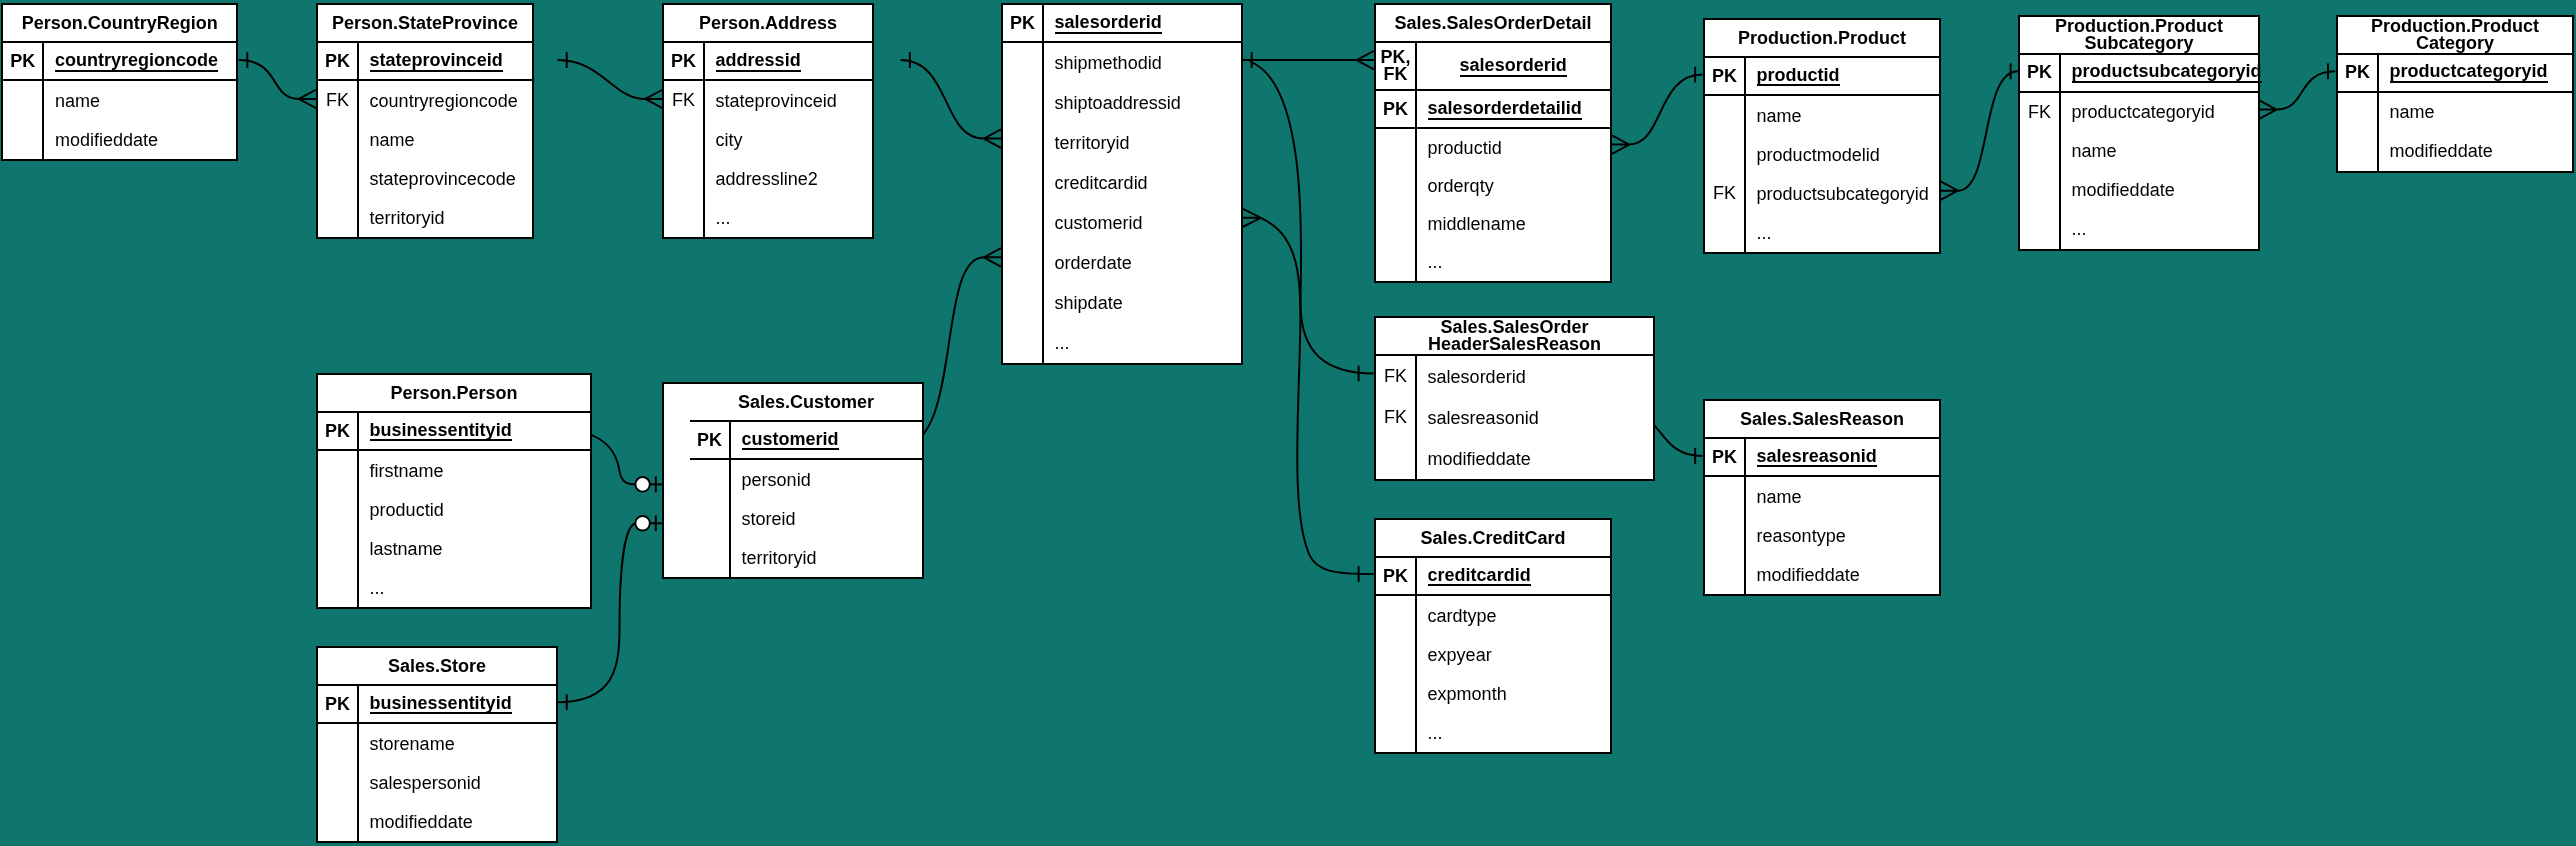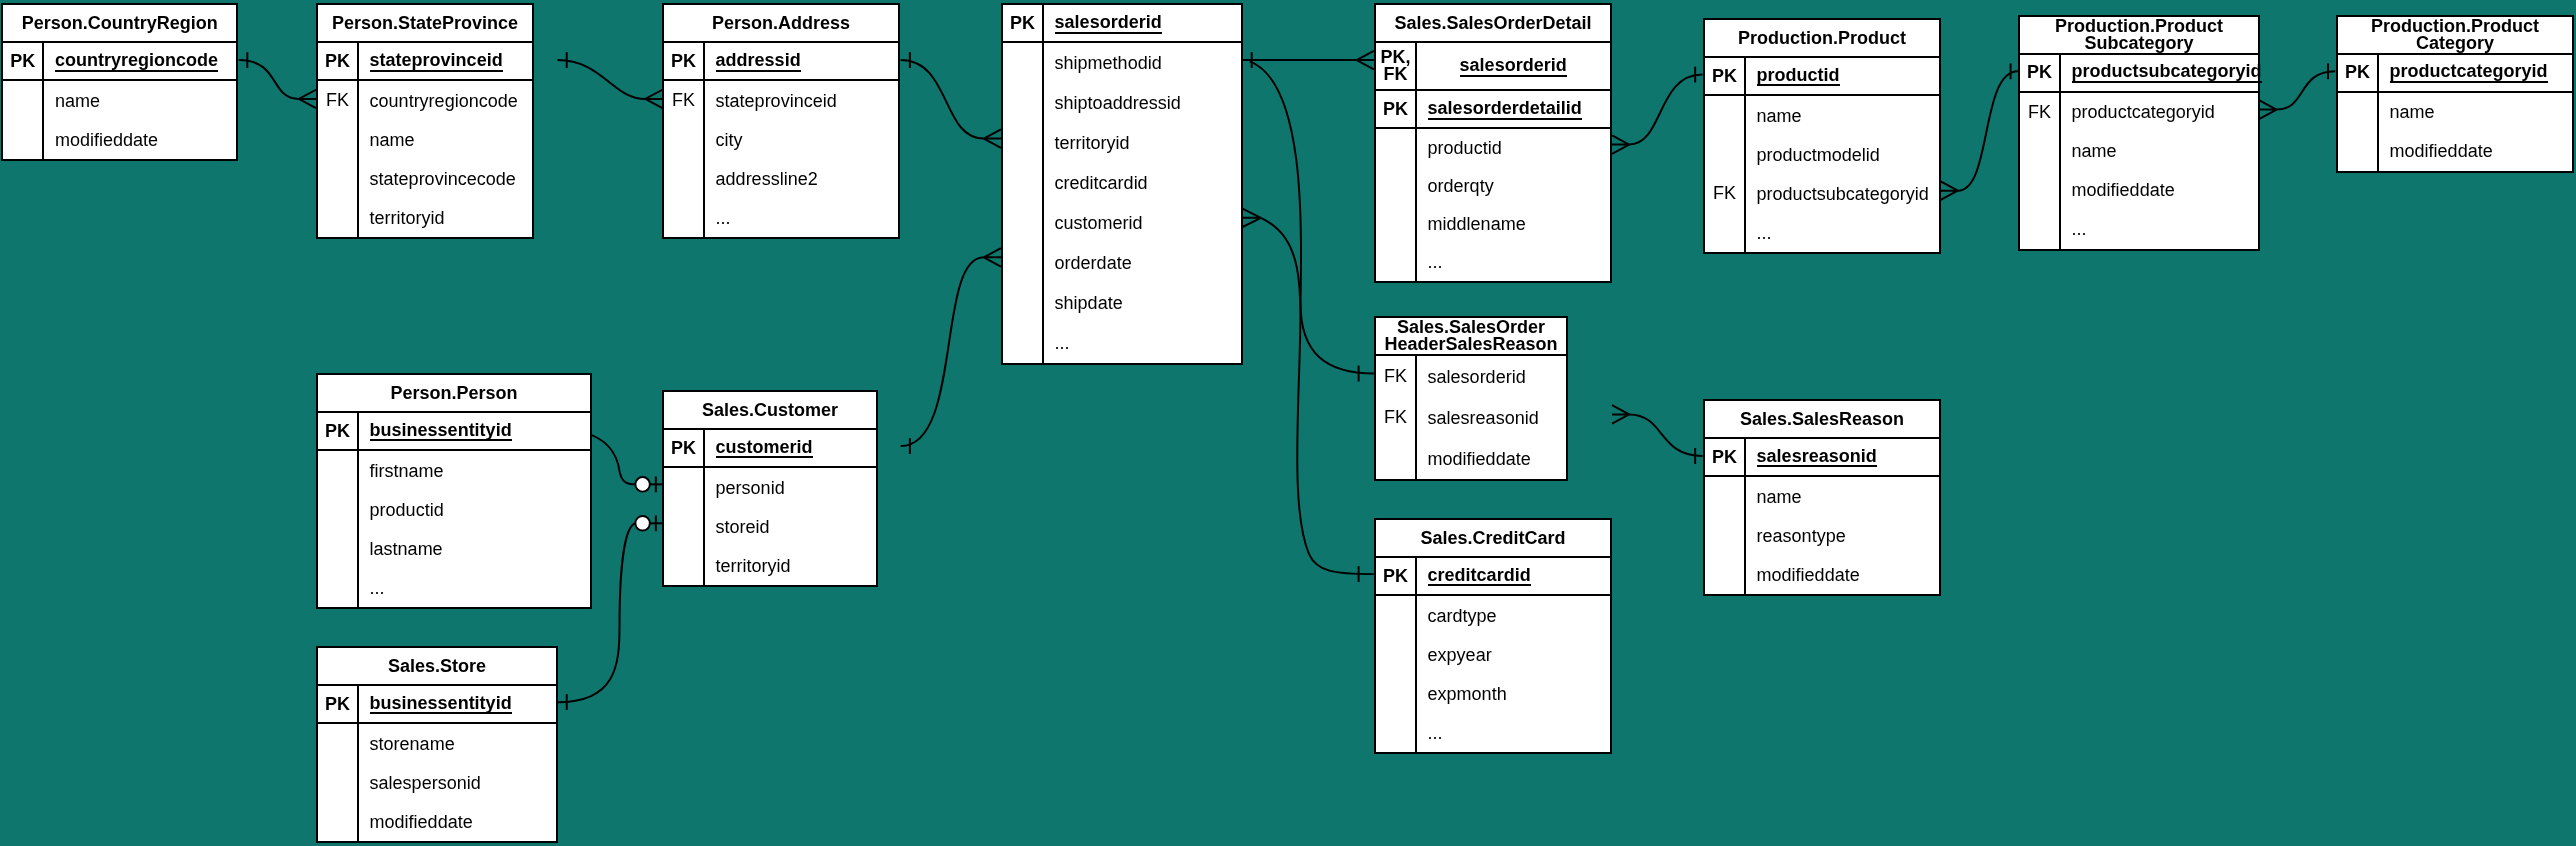--- a/index.html
+++ b/index.html
@@ -167,21 +167,21 @@
           <span>stateprovincecode</span>
         </div>
       </div>
       <div class="arow">
         <div class="kcell"></div>
         <div class="ncell">
           <span>territoryid</span>
         </div>
       </div>
     </div>
-  <div class="entity" style="left:662px;top:3.3px;width:238px;">
+  <div class="entity" style="left:662px;top:3.3px;width:212px;">
       <div class="etitle">
         <div>Person.Address</div>
       </div>
       <div class="krow">
         <div class="kcell">
           <div>PK</div>
         </div>
         <div class="ncell">
           <span class="pkfield">addressid</span>
         </div>
@@ -452,21 +452,21 @@
           <span>lastname</span>
         </div>
       </div>
       <div class="arow">
         <div class="kcell"></div>
         <div class="ncell">
           <span>...</span>
         </div>
       </div>
     </div>
-  <div class="entity" style="left:662px;top:390px;width:216px;">
+  <div class="entity" style="left:662px;top:382px;width:262px;padding-left:26px;">
       <div class="etitle">
         <div>Sales.Customer</div>
       </div>
       <div class="krow">
         <div class="kcell">
           <div>PK</div>
         </div>
         <div class="ncell">
           <span class="pkfield">customerid</span>
         </div>
@@ -483,21 +483,21 @@
           <span>storeid</span>
         </div>
       </div>
       <div class="arow">
         <div class="kcell"></div>
         <div class="ncell">
           <span>territoryid</span>
         </div>
       </div>
     </div>
-  <div class="entity" style="left:1374px;top:316px;width:194px;--arh:41px;">
+  <div class="entity" style="left:1374px;top:316px;width:281px;--arh:41px;">
       <div class="etitle">
         <div>Sales.SalesOrder</div>
         <div>HeaderSalesReason</div>
       </div>
       <div class="arow">
         <div class="kcell">
           <div>FK</div>
         </div>
         <div class="ncell">
           <span>salesorderid</span>

